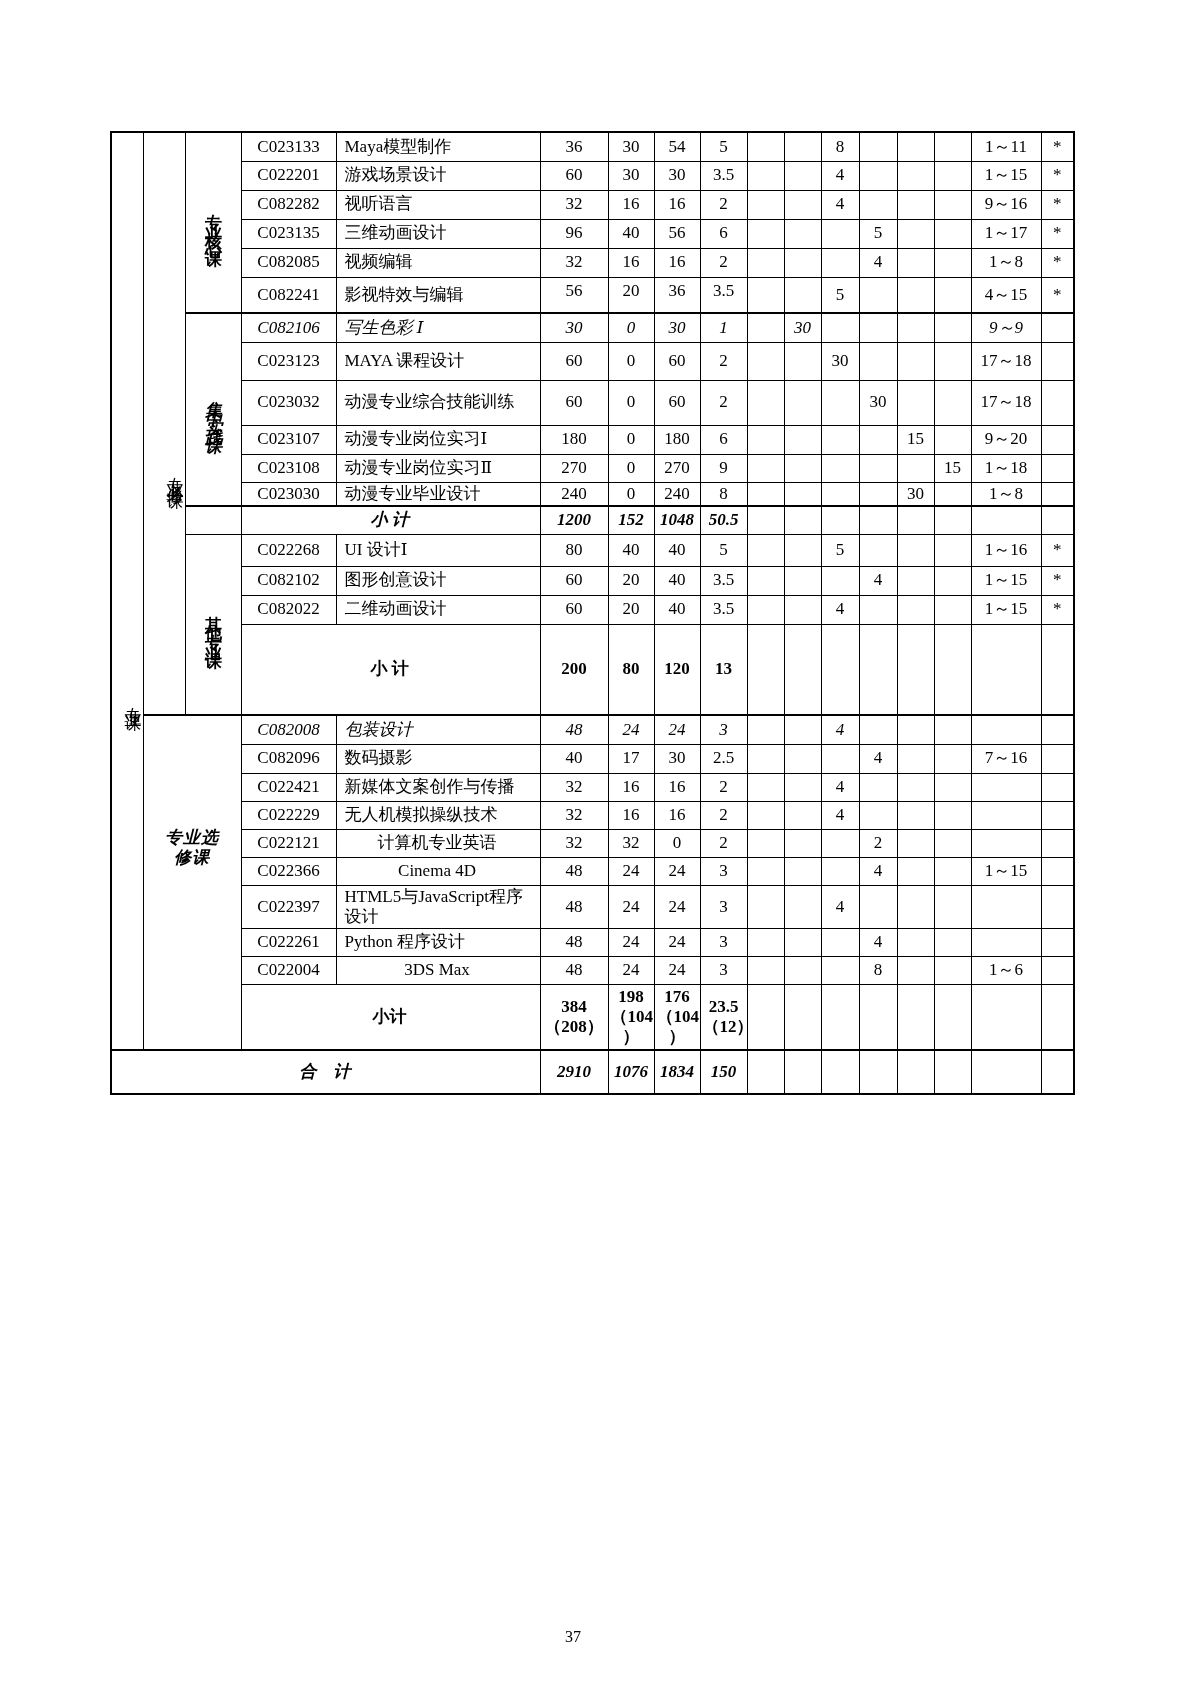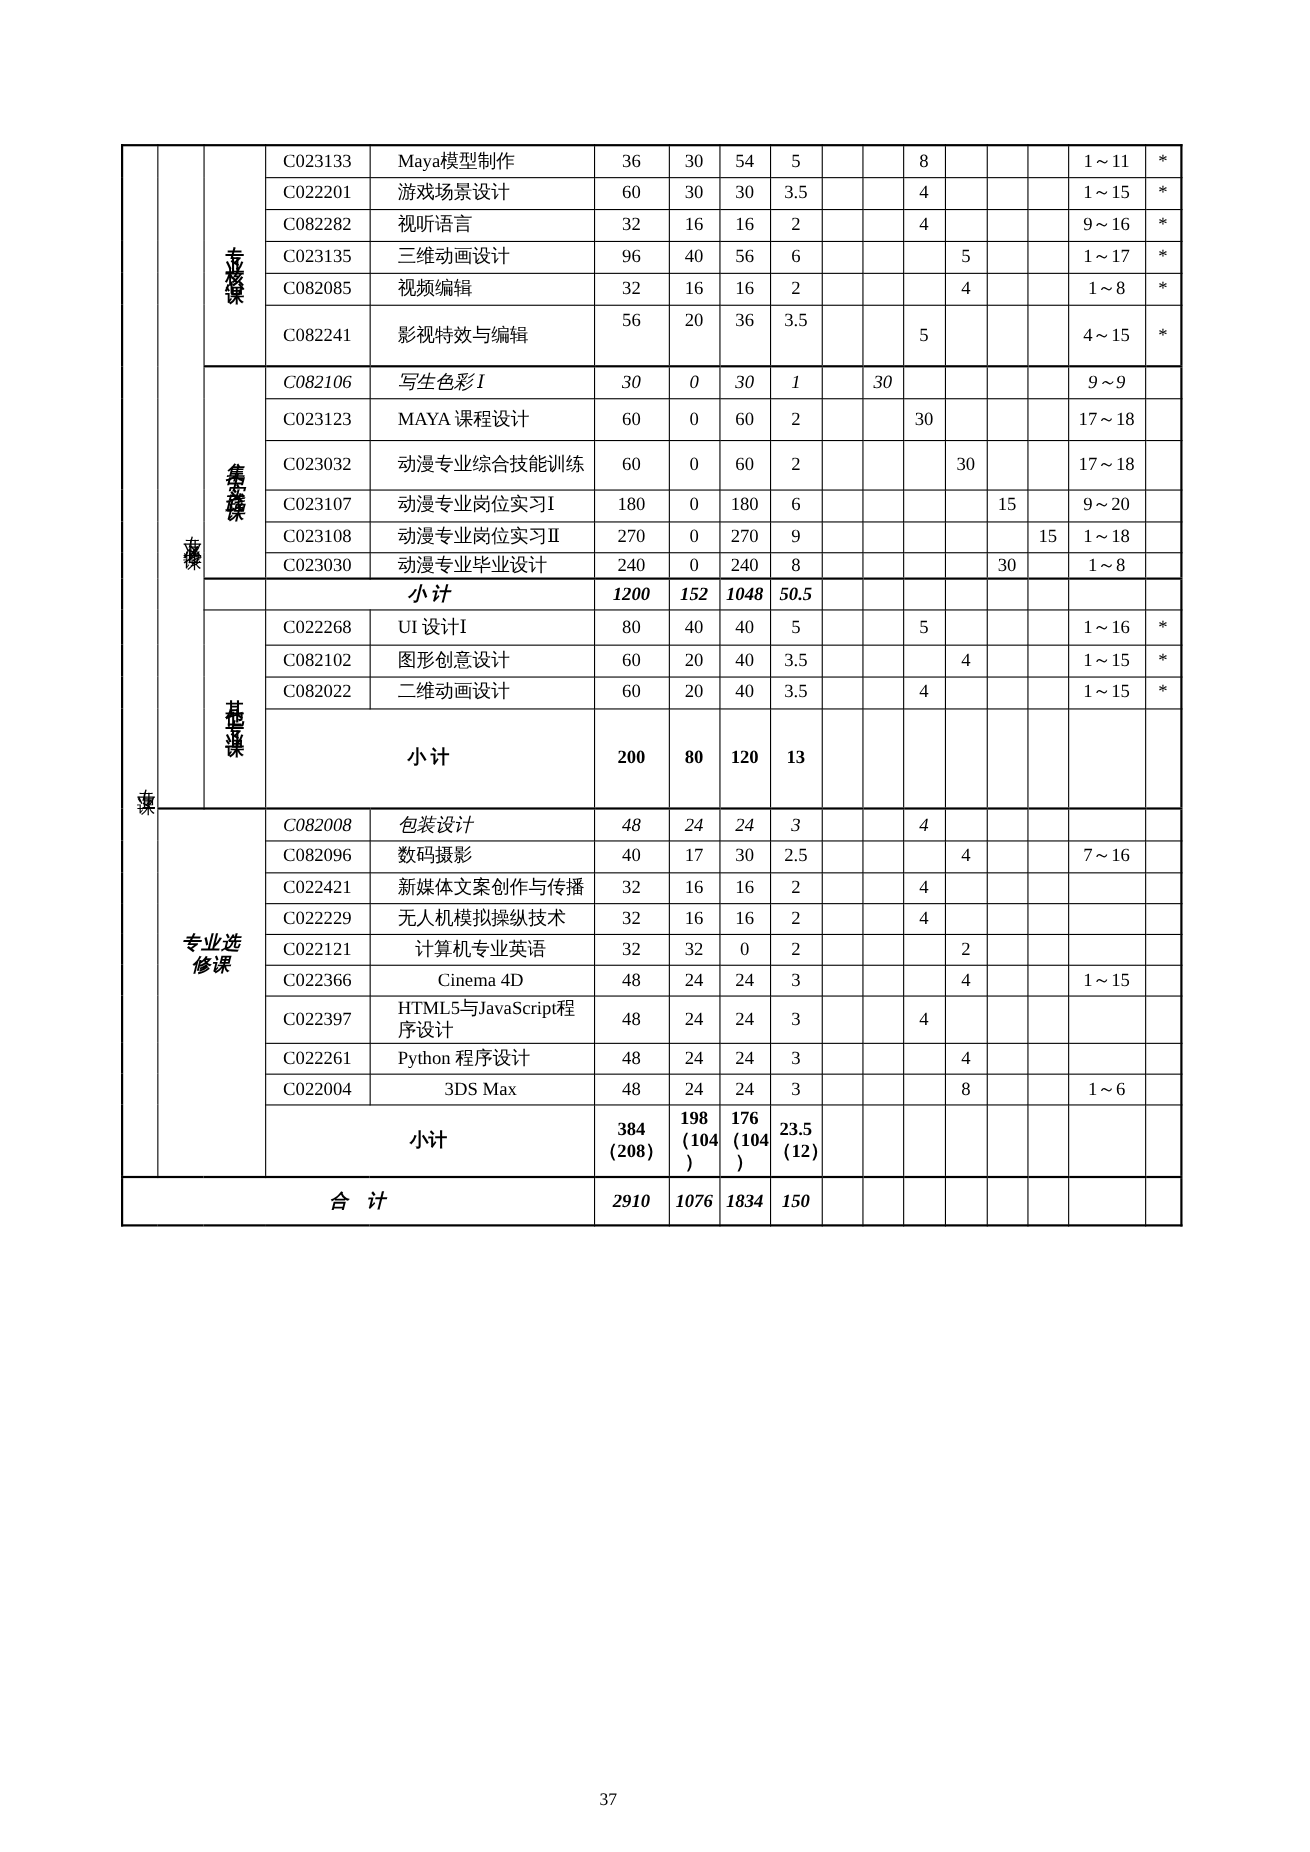--- a/index.html
+++ b/index.html
@@ -14,21 +14,21 @@
     border-collapse:collapse;table-layout:fixed;width:963px;
     border:2.5px solid #000;
   }
   td{
     border:1.5px solid #000;
     font-size:17px;line-height:1.18;
     text-align:center;vertical-align:middle;
     padding:1px 2px;overflow:hidden;
     white-space:pre-line;
   }
-  td.name{text-align:left;padding-left:25px;padding-right:4px;}
+  td.name{text-align:left;padding-left:8px;padding-right:4px;}
   td.name.center{text-align:center;padding-left:2px;margin-left:18px;}
   td.num{text-align:center;}
   td.vtop{vertical-align:top;padding-top:3px;}
   .bold{font-weight:bold;}
   
   td.vert{
     writing-mode:vertical-rl;text-orientation:upright;
     letter-spacing:4px;padding:2px 0;white-space:normal;
   }
   td.vert.subcat{letter-spacing:9px;font-weight:bold;}
@@ -39,21 +39,21 @@
     vertical-align:top;padding-top:112px;text-align:center;
     font-weight:bold;white-space:pre-line;letter-spacing:1px;
   }
   tr.thick-top td{border-top:2.5px solid #000;font-style:italic;}
   .note{
     position:absolute;left:233px;top:1148px;
     font-size:17px;letter-spacing:0.5px;
   }
   .pageno{
     position:absolute;left:0;top:1628px;width:1106px;
-    text-align:center;font-size:16px;
+    text-align:center;font-size:16px;padding-left:20px;
   }
 </style>
 </head>
 <body>
 
 <div class="page">
 
   <table class="cur">
     <colgroup>
       <col style="width:32px">
@@ -152,21 +152,21 @@
           <td class="num">2</td>
           <td class="num"></td>
           <td class="num"></td>
           <td class="num"></td>
           <td class="num">4</td>
           <td class="num"></td>
           <td class="num"></td>
           <td class="num">1～8</td>
           <td class="num">*</td>
         </tr>
-      <tr style="height:56px">
+      <tr style="height:36px">
           <td class="num">C082241</td>
           <td class="name">影视特效与编辑</td>
           <td class="num vtop">56</td>
           <td class="num vtop">20</td>
           <td class="num vtop">36</td>
           <td class="num vtop">3.5</td>
           <td class="num"></td>
           <td class="num"></td>
           <td class="num">5</td>
           <td class="num"></td>

